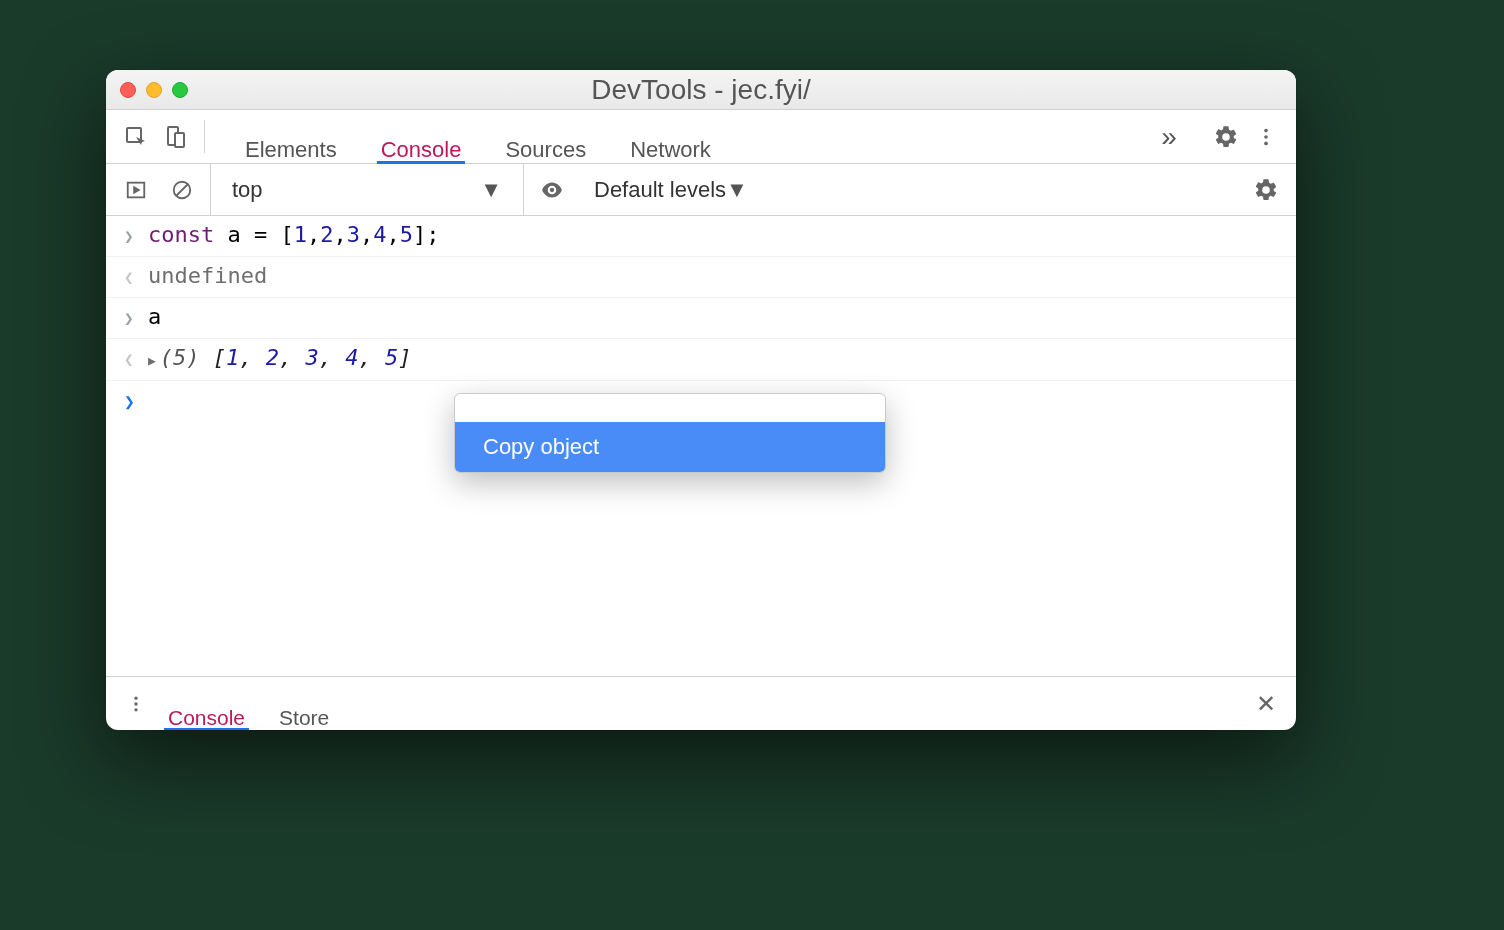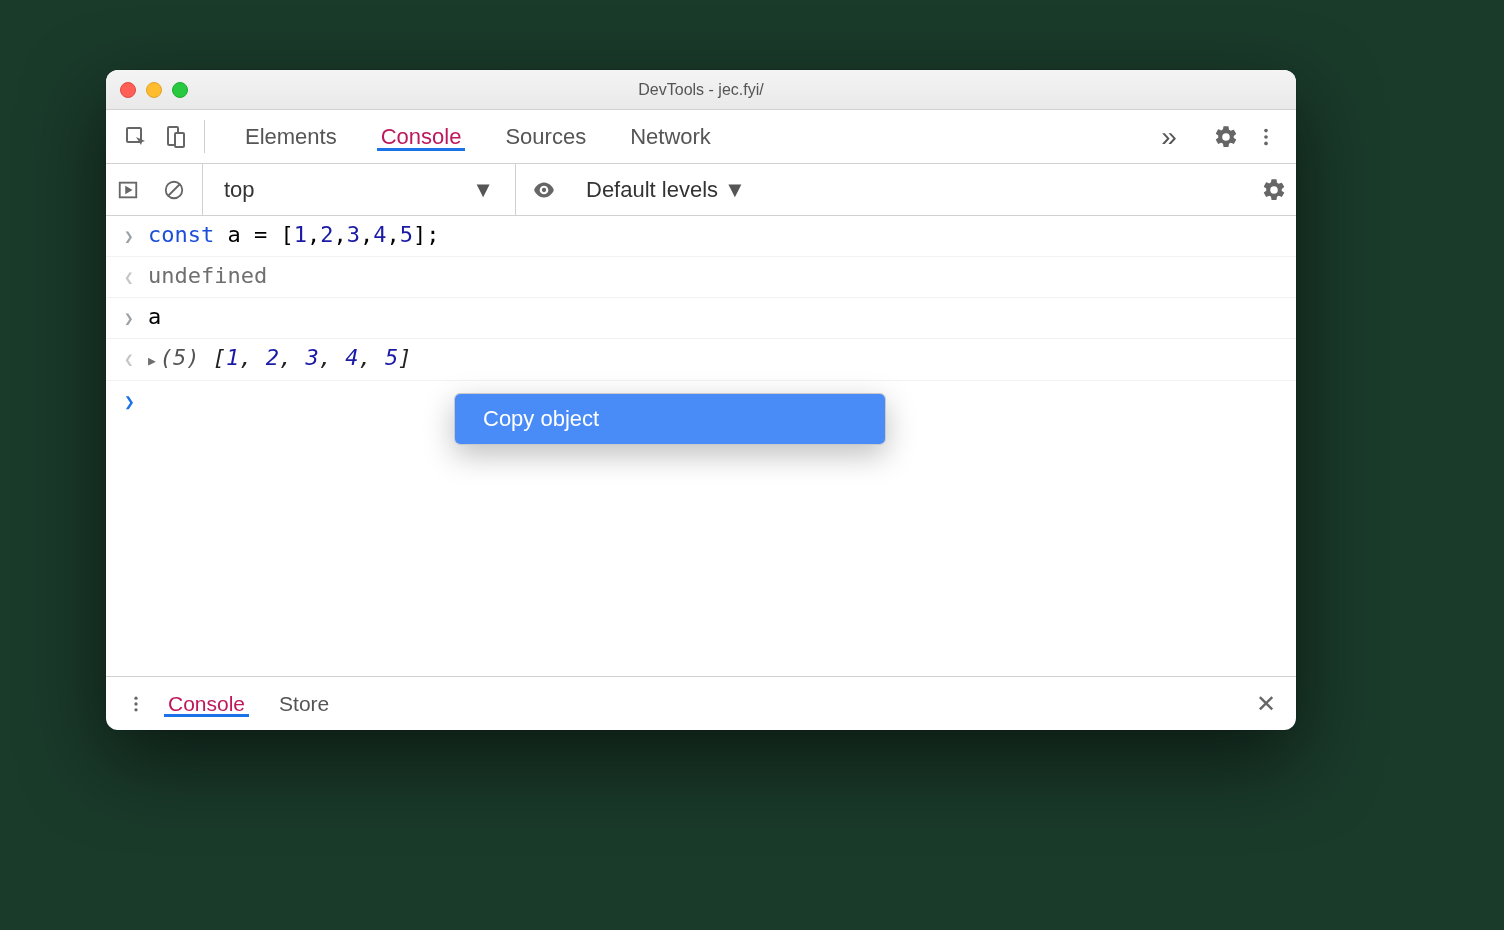--- a/index.html
+++ b/index.html
@@ -32,88 +32,88 @@
     padding: 0 14px;
     position: relative;
   }
   .traffic { display: flex; gap: 10px; }
   .dot { width: 16px; height: 16px; border-radius: 50%; }
   .dot.red { background: #ff5f57; border: 1px solid #e24640; }
   .dot.yellow { background: #febc2e; border: 1px solid #e1a127; }
   .dot.green { background: #28c840; border: 1px solid #1bad2e; }
   .title-text {
     position: absolute; left: 0; right: 0; text-align: center;
-    font-size: 16px; color: #555; font-weight: 400;
+    font-size: 28px; color: #555; font-weight: 400;
   }
   .tabbar {
     height: 54px;
     border-bottom: 1px solid #d1d1d1;
     display: flex;
     align-items: stretch;
     padding: 0 10px;
   }
   .tb-group { display: flex; align-items: center; }
   .tb-icon-btn {
     width: 40px; height: 100%; display: flex; align-items: center; justify-content: center;
     color: #666;
   }
   .vdiv { width: 1px; background: #d1d1d1; margin: 10px 8px; }
-  .tabs { display: flex; align-items: center; gap: 40px; margin-left: 30px; flex: 1; }
+  .tabs { display: flex; align-items: flex-end; gap: 40px; margin-left: 30px; flex: 1; }
   .tab { display: flex; align-items: center; font-size: 22px; color: #555; position: relative; padding: 0 2px; }
   .tab.active { color: #be185d; }
   .tab.active::after {
     content: ""; position: absolute; left: -2px; right: -2px; bottom: -1px; height: 3px; background: #1a73e8;
   }
   .tb-right { display: flex; align-items: center; margin-left: auto; }
   .toolbar {
     height: 52px; border-bottom: 1px solid #d1d1d1;
-    display: flex; align-items: center; padding: 0 4px; gap: 10px;
+    display: flex; align-items: center; padding: 0 12px; gap: 10px;
   }
   .tl-ico { width: 36px; height: 36px; display: flex; align-items: center; justify-content: center; color: #666; }
   .context-select {
     height: 36px; border: 1px solid #transparent; background: #fff;
     display: flex; align-items: center; padding: 0 14px; font-size: 22px; color: #333;
     min-width: 300px; justify-content: space-between; border: 1px solid #ddd; border-radius: 2px;
     border: none;
   }
   .context-select { border: 1px solid transparent; }
   .ctx-wrap { border-left: 1px solid #d1d1d1; border-right: 1px solid #d1d1d1; padding: 0 6px; height: 100%; display: flex; align-items: center; }
   .filter-input {
     height: 36px; width: 280px; border: 1px solid #c9c9c9; background: #fff;
     font-size: 20px; color: #777; padding: 0 10px; border-radius: 2px;
   }
   .levels {
-    font-size: 22px; color: #333; display: flex; align-items: center; gap: 6px; margin-left: 14px;
+    font-size: 22px; color: #333; display: flex; align-items: center; margin-left: 14px;
   }
   .console-body {
     flex: 1; background: #fff; font-family: Menlo, Consolas, monospace; font-size: 22px;
     overflow: hidden; position: relative;
   }
   .row { display: flex; align-items: flex-start; padding: 4px 14px 4px 18px; border-bottom: 1px solid #f2f2f2; min-height: 34px; line-height: 30px; }
   .gutter { width: 24px; flex-shrink: 0; display: flex; align-items: flex-start; padding-top: 2px; }
   .chev { color: #9aa0a6; font-size: 14px; }
   .chev.in::before { content: "❯"; color: #9aa0a6; font-size: 16px; }
   .chev.out::before { content: "❮"; color: #c5c5c5; font-size: 16px; }
   .chev.out { color: #c5c5c5; }
   .chev.prompt::before { content: "❯"; color: #1a73e8; font-size: 18px; font-weight: 600; }
   .code { white-space: pre; }
-  .kw { color: #1d4ed8; }
+  .kw { color: #701a75; }
   .num { color: #1a1aa6; }
   .undef { color: #6f6f6f; }
   .obj-count { color: #555; font-style: italic; }
   .bracket { color: #222; font-style: italic; }
   .expand-tri { color: #6f6f6f; font-size: 13px; margin-right: 4px; cursor: pointer; }
   .context-menu {
     position: absolute; left: 454px; top: 393px; width: 432px;
     background: #fff; border: 1px solid #c9c9c9; border-radius: 6px;
     box-shadow: 0 10px 30px rgba(0,0,0,0.25);
     font-family: -apple-system, sans-serif; font-size: 22px;
     overflow: hidden;
   }
-  .cm-item { padding: 12px 28px; color: #333; }
+  .cm-item { padding: 12px 28px; color: #333; margin-top: 28px; }
   .cm-item.sel { background: #4a8cf7; color: #fff; }
   .drawer {
     height: 54px; border-top: 1px solid #d1d1d1; display: flex; align-items: stretch;
     padding: 0 10px;
   }
   .drawer .tab { font-size: 21px; }
   .drawer-close { margin-left: auto; display: flex; align-items: center; color: #666; font-size: 24px; padding: 0 10px; }
 </style>
 </head>
 <body>

